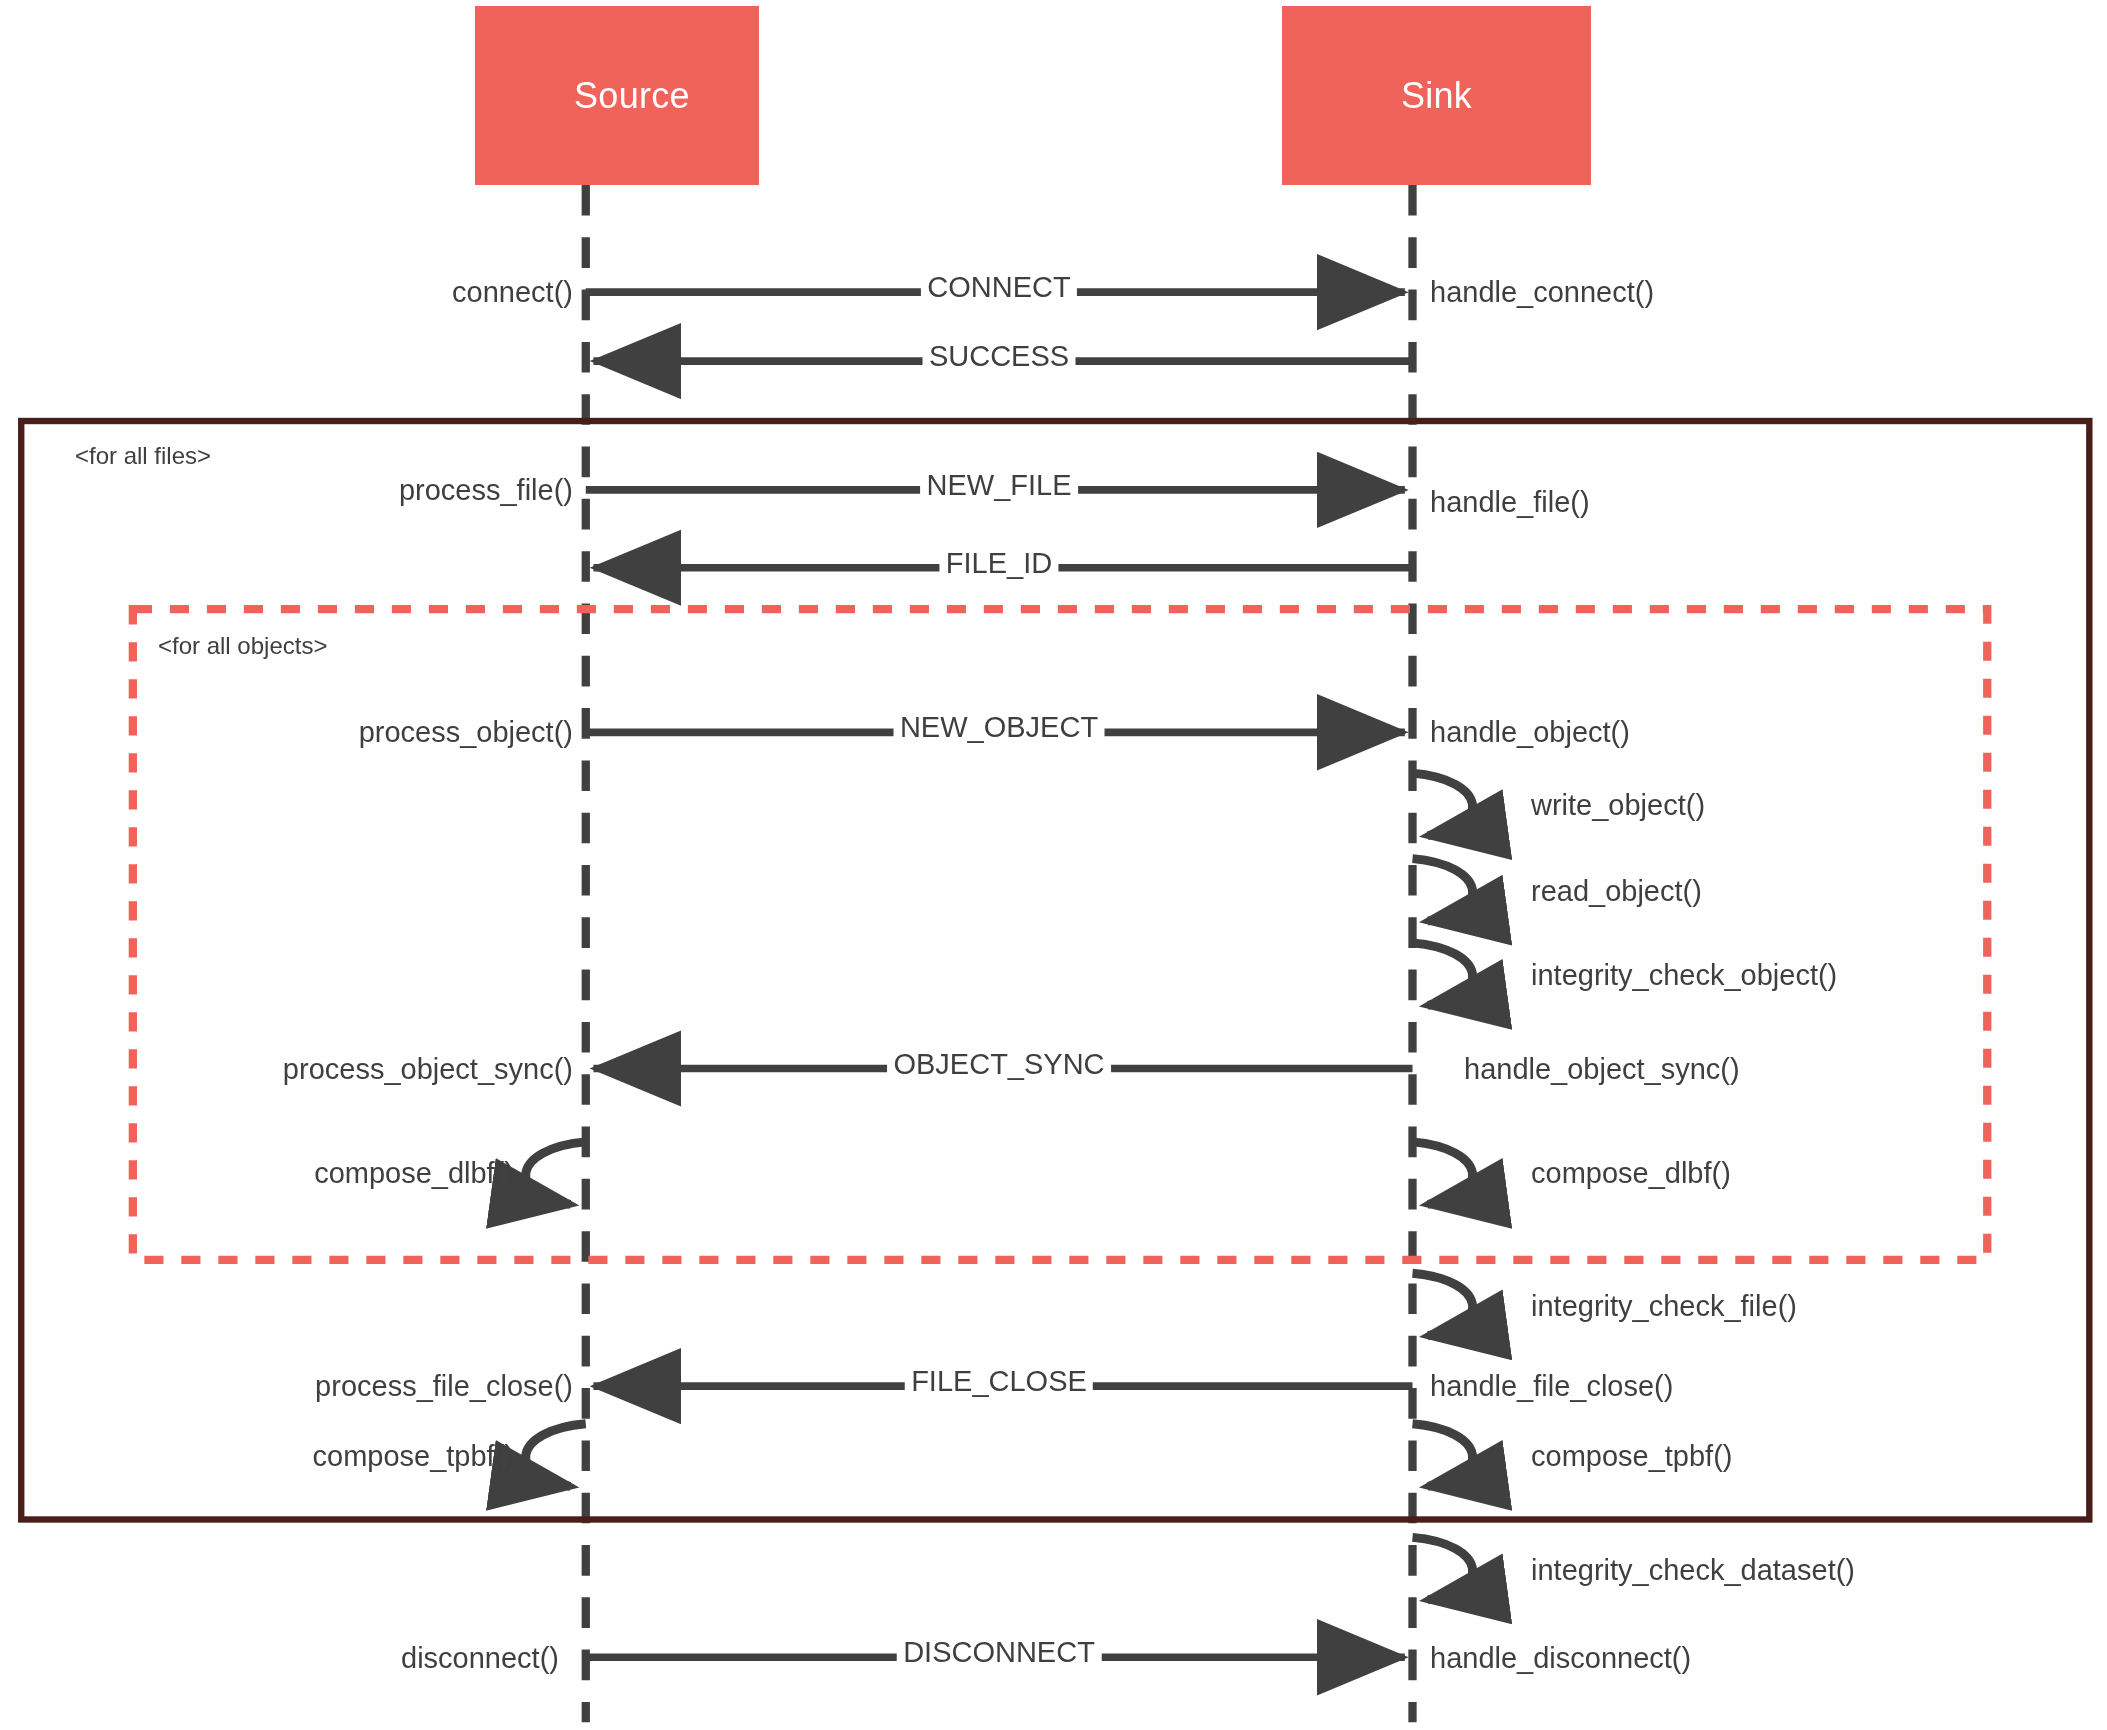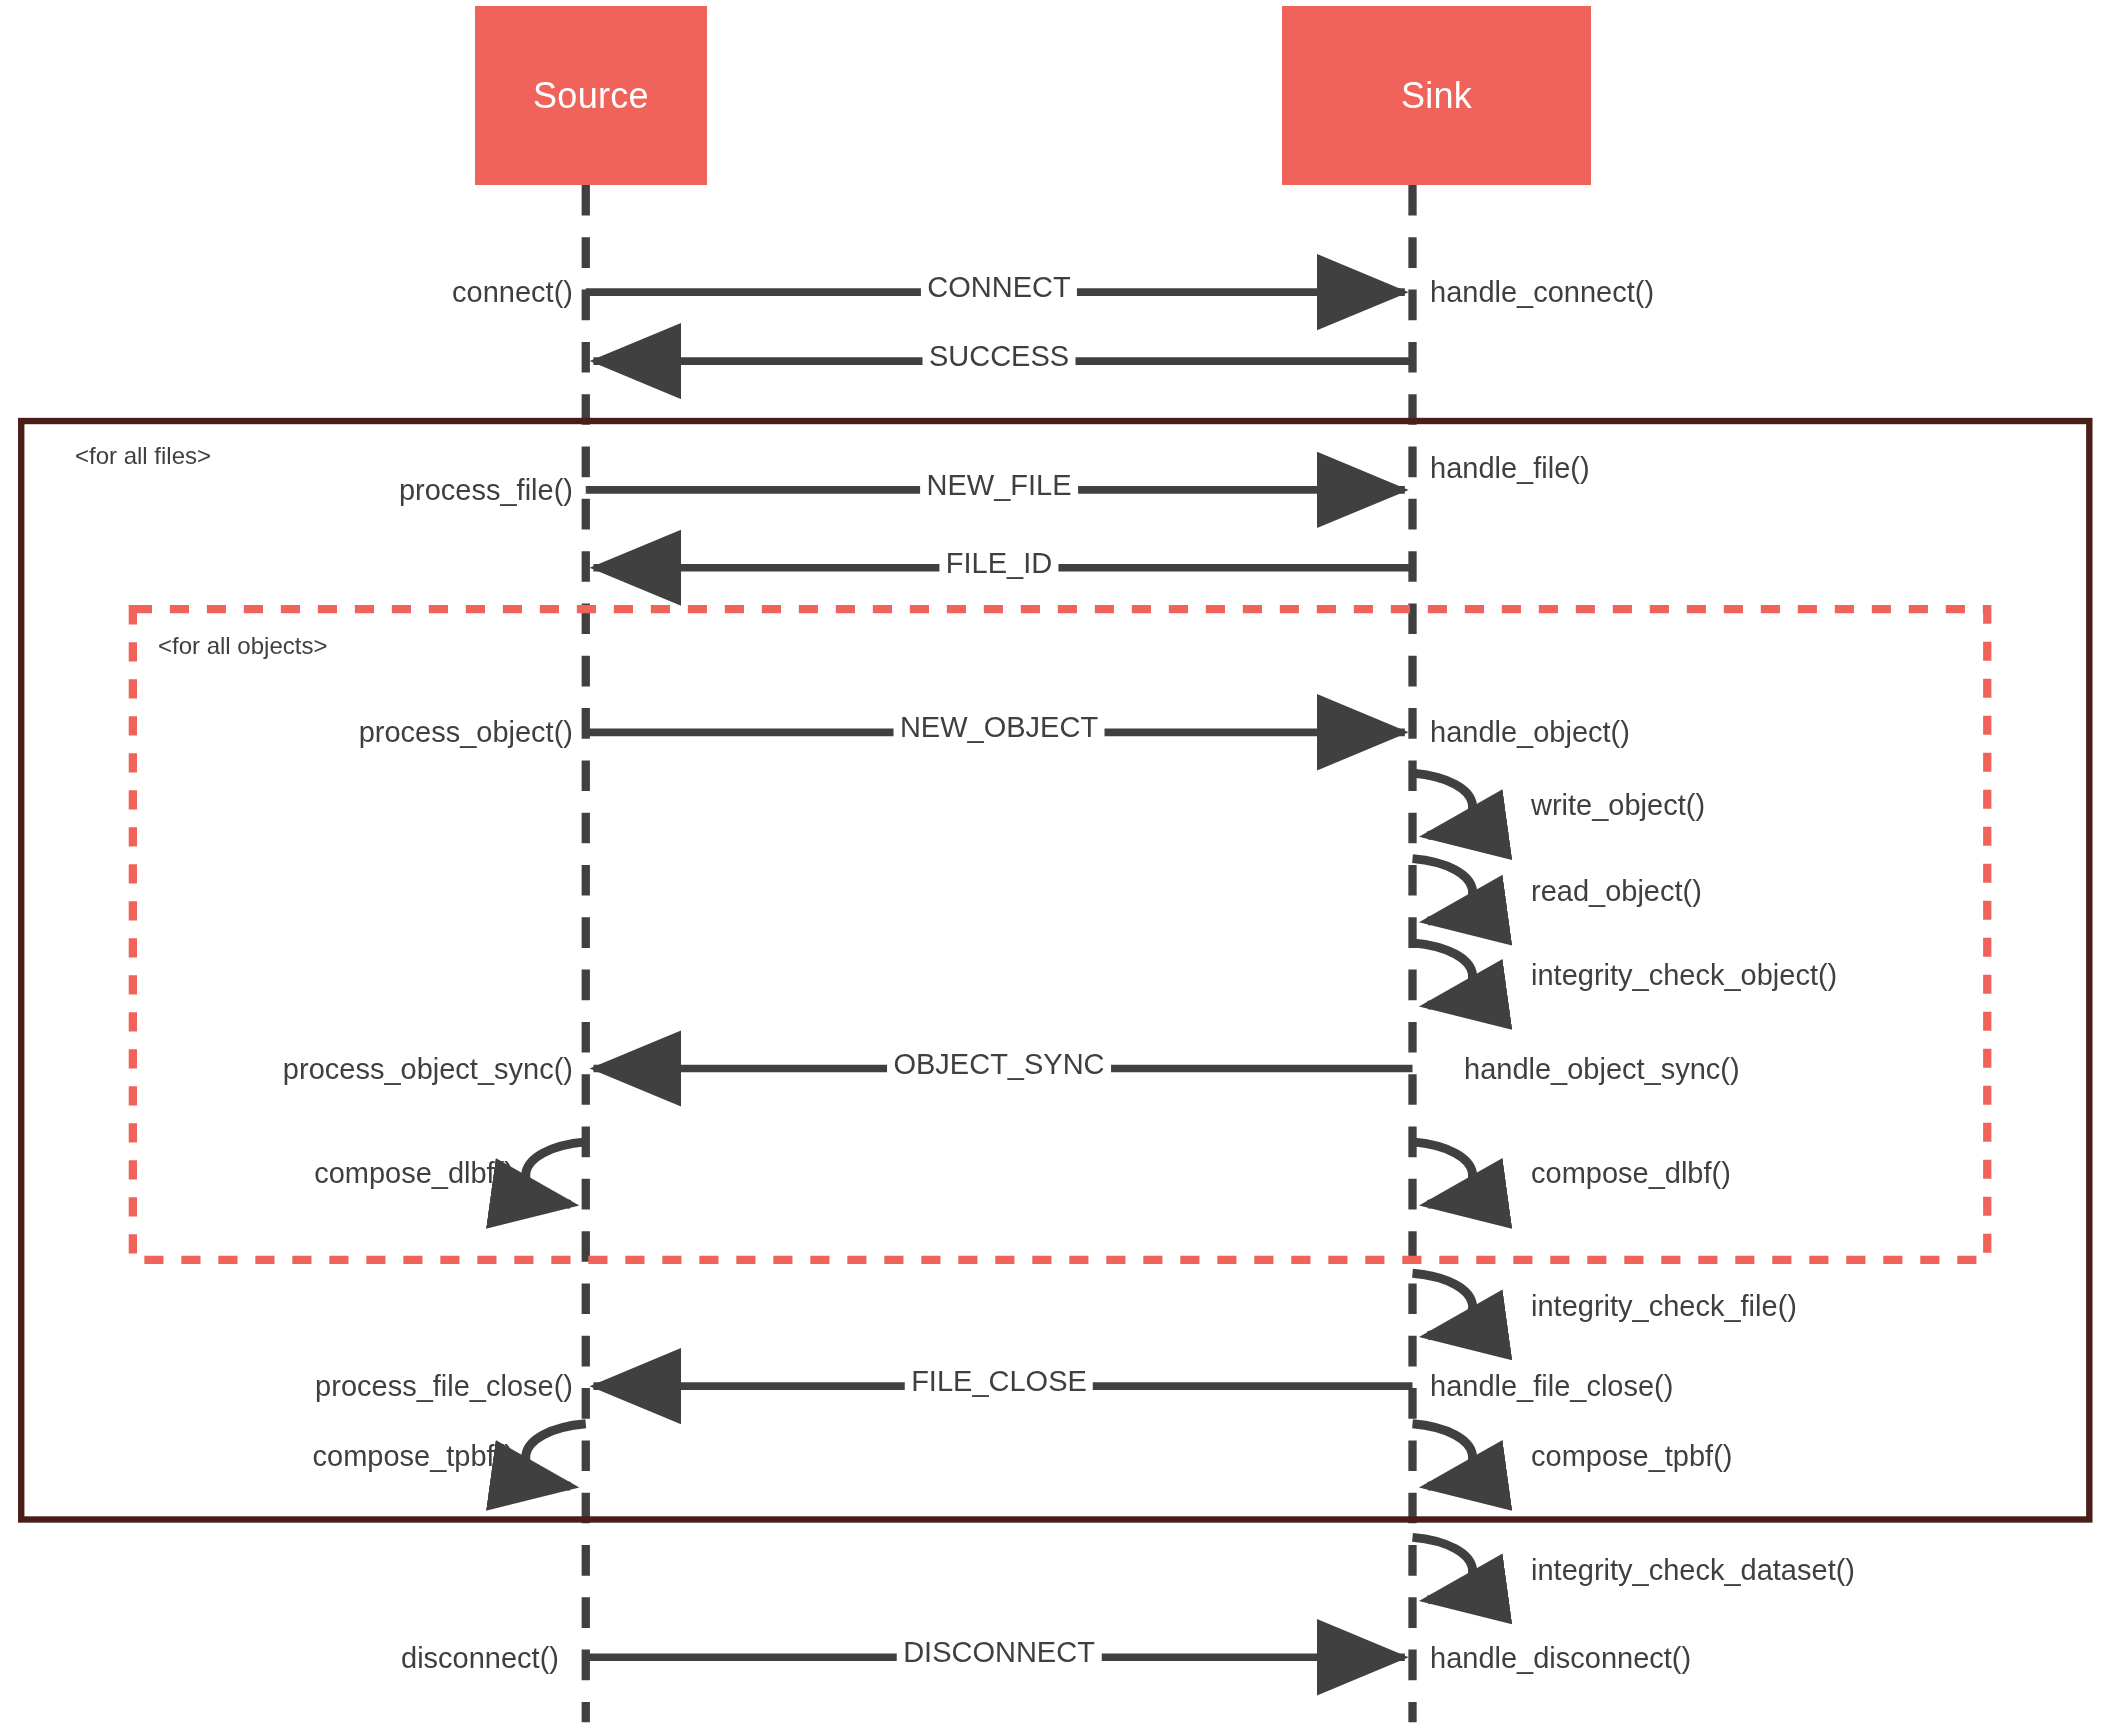--- a/index.html
+++ b/index.html
@@ -97,21 +97,21 @@
       <path d="M2214,2232 C2330,2242 2340,2316 2238,2330" marker-end="url(#ah-self)"></path>
       <path d="M2214,2410 C2330,2420 2340,2494 2238,2508" marker-end="url(#ah-self)"></path>
     </g>
 
     <g stroke="#404040" stroke-width="14" fill="none" stroke-linecap="butt">
       <path d="M918,1790 C802,1800 792,1874 894,1888" marker-end="url(#ah-self)"></path>
       <path d="M918,2232 C802,2242 792,2316 894,2330" marker-end="url(#ah-self)"></path>
     </g>
   </svg>
 
-  <div class="participant" style="left:475px;top:6.4px;width:232px;height:179px;background:#f0635a;">
+  <div class="participant" style="left:475px;top:6.4px;width:254px;height:179px;background:#f0635a;padding-left:30px;">
     <span>Source</span>
   </div>
   <div class="participant" style="left:1282px;top:6.4px;width:309px;height:179px;background:#f0635a;">
     <span>Sink</span>
   </div>
 
   <div class="frame-lbl" style="left:75px;top:442px;">&lt;for all files&gt;</div>
   <div class="frame-lbl" style="left:158px;top:632px;">&lt;for all objects&gt;</div>
 
   <div class="lbl mid" style="left:999px;top:287px;">CONNECT</div>
@@ -126,21 +126,21 @@
   <div class="lbl left" style="left:573px;top:292px;">connect()</div>
   <div class="lbl left" style="left:573px;top:490px;">process_file()</div>
   <div class="lbl left" style="left:573px;top:732px;">process_object()</div>
   <div class="lbl left" style="left:573px;top:1069px;">process_object_sync()</div>
   <div class="lbl left" style="left:514px;top:1173px;">compose_dlbf()</div>
   <div class="lbl left" style="left:573px;top:1386px;">process_file_close()</div>
   <div class="lbl left" style="left:514px;top:1456px;">compose_tpbf()</div>
   <div class="lbl left" style="left:559px;top:1658px;">disconnect()</div>
 
   <div class="lbl right" style="left:1430px;top:292px;">handle_connect()</div>
-  <div class="lbl right" style="left:1430px;top:468px;">handle_file()</div>
+  <div class="lbl right" style="left:1430px;top:502px;">handle_file()</div>
   <div class="lbl right" style="left:1430px;top:732px;">handle_object()</div>
   <div class="lbl right" style="left:1531px;top:805px;">write_object()</div>
   <div class="lbl right" style="left:1531px;top:891px;">read_object()</div>
   <div class="lbl right" style="left:1531px;top:975px;">integrity_check_object()</div>
   <div class="lbl right" style="left:1464px;top:1069px;">handle_object_sync()</div>
   <div class="lbl right" style="left:1531px;top:1173px;">compose_dlbf()</div>
   <div class="lbl right" style="left:1531px;top:1306px;">integrity_check_file()</div>
   <div class="lbl right" style="left:1430px;top:1386px;">handle_file_close()</div>
   <div class="lbl right" style="left:1531px;top:1456px;">compose_tpbf()</div>
   <div class="lbl right" style="left:1531px;top:1570px;">integrity_check_dataset()</div>

